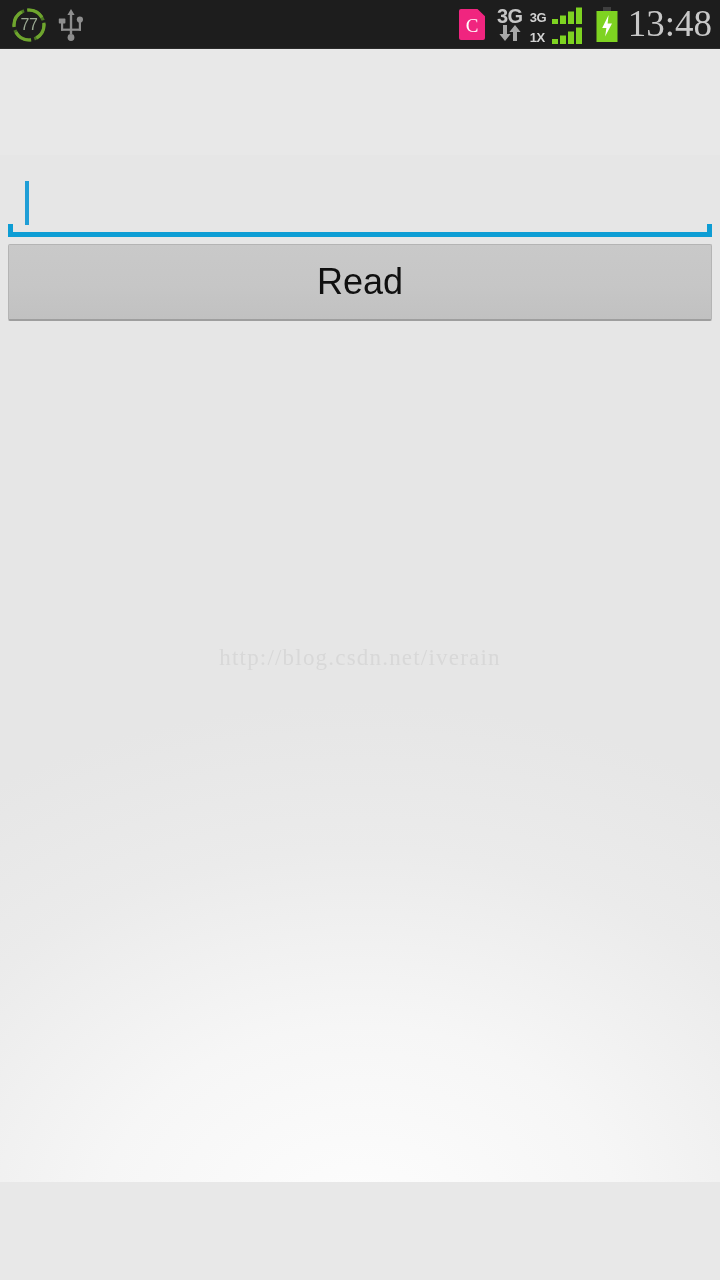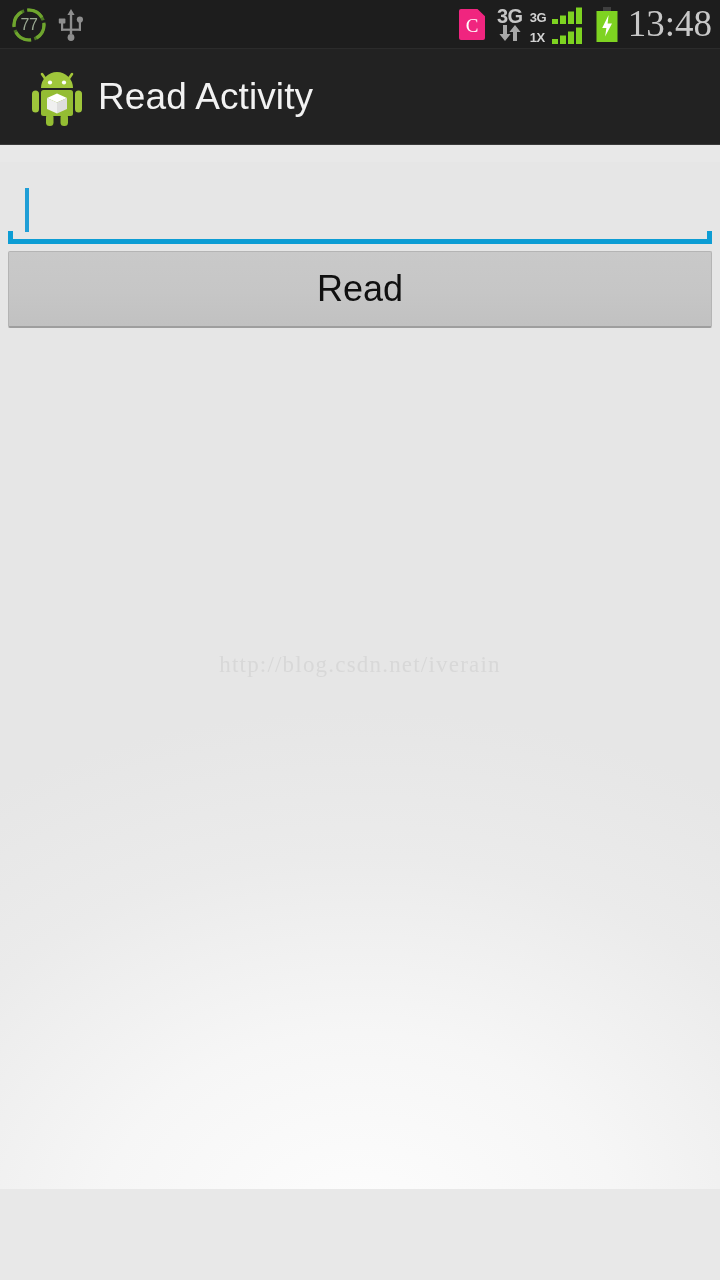--- a/index.html
+++ b/index.html
@@ -132,21 +132,21 @@
     margin-left: 10px;
     font-size: 37px;
     color: #f2f2f2;
     font-family: "Liberation Sans", sans-serif;
     letter-spacing: 0.1px;
   }
 
   
   #content {
     position: absolute;
-    left: 0; top: 162px;
+    left: 0; top: 155px;
     width: 720px;
     height: 1027px;
     background:
       radial-gradient(ellipse 680px 520px at 50% 104%, #fdfdfd 0%, #f6f6f6 38%, #ebebeb 72%, #e6e6e6 100%);
   }
 
   
   #edit-row {
     position: absolute;
     left: 8px; top: 10px;
@@ -307,48 +307,20 @@
         <rect x="8" y="0" width="8" height="4" fill="#3f3f3f"></rect>
         <rect x="1.5" y="4" width="21" height="31" fill="#7ed321"></rect>
         <path d="M13.6 8 L7.2 21 h4.2 l-1.3 8.5 L17 16.4 h-4.4 z" fill="#ffffff"></path>
       </svg>
 
       <div class="clock">13:48</div>
 
     </div>
   </div>
 
-  <div id="action-bar">
-    <svg id="app-logo" viewBox="0 0 62 62">
-      <g>
-
-        <line x1="16" y1="8" x2="21.5" y2="16" stroke="#a4c639" stroke-width="2.6" stroke-linecap="round"></line>
-        <line x1="46" y1="8" x2="40.5" y2="16" stroke="#a4c639" stroke-width="2.6" stroke-linecap="round"></line>
-
-        <path d="M15 22 a16 16 0 0 1 32 0 z" fill="#9fc63b"></path>
-        <circle cx="24" cy="16.5" r="2.1" fill="#ffffff"></circle>
-        <circle cx="38" cy="16.5" r="2.1" fill="#ffffff"></circle>
-
-        <rect x="15" y="24" width="32" height="26" rx="2.5" fill="#94bd33"></rect>
-
-        <rect x="6" y="24.5" width="7" height="22" rx="3.5" fill="#9fc63b"></rect>
-        <rect x="49" y="24.5" width="7" height="22" rx="3.5" fill="#9fc63b"></rect>
-
-        <rect x="20" y="48" width="7.5" height="12" rx="3.5" fill="#94bd33"></rect>
-        <rect x="34.5" y="48" width="7.5" height="12" rx="3.5" fill="#94bd33"></rect>
-
-        <g>
-          <path d="M31 27.5 L41 32 L31 36.5 L21 32 z" fill="#ffffff"></path>
-          <path d="M21 32 L31 36.5 L31 47.5 L21 43 z" fill="#f0f0f0"></path>
-          <path d="M41 32 L41 43 L31 47.5 L31 36.5 z" fill="#dedede"></path>
-        </g>
-      </g>
-    </svg>
-    <div id="app-title">Read Activity</div>
-  </div>
 
   <div id="content">
 
     <div id="edit-row">
       <input id="edit-field" type="text" style="border-left: none; border-right: none; border-bottom: none;" placeholder="">
       <div id="edit-caret"></div>
       <div id="edit-underline">
         <div class="tick l"></div>
         <div class="tick r"></div>
       </div>

